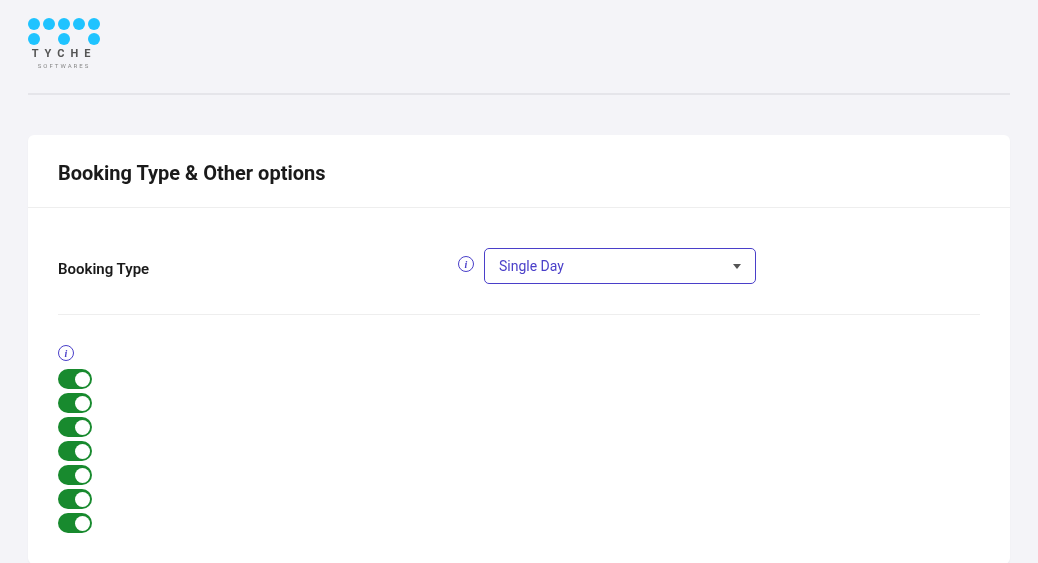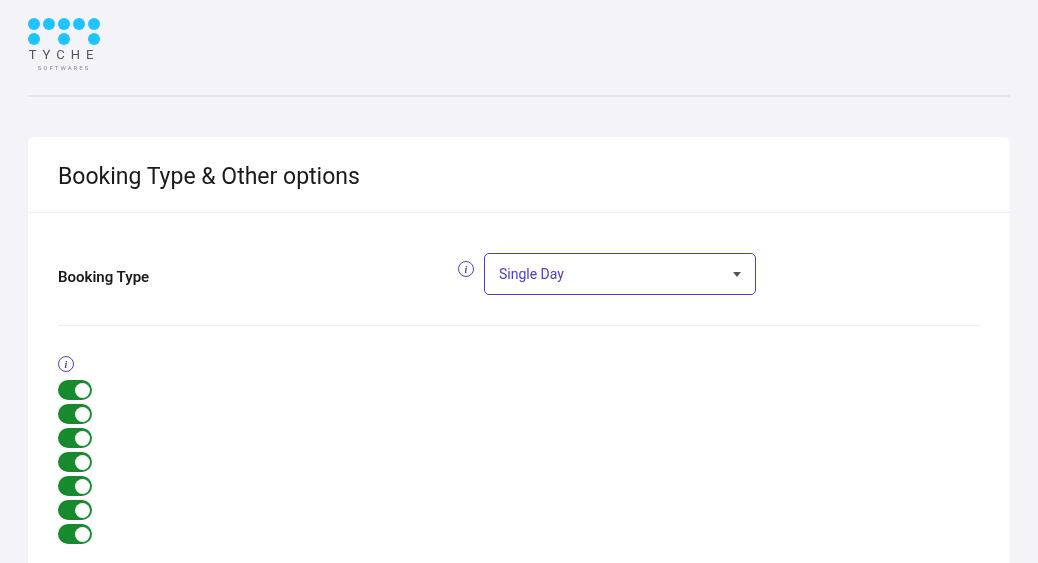--- a/index.html
+++ b/index.html
@@ -17,24 +17,24 @@
     padding: 18px 28px 24px 28px;
     gap: 24px;
   }
   .logo { display: flex; flex-direction: column; align-items: center; gap: 2px; }
   .dots { display: flex; flex-direction: column; gap: 3px; }
   .dot-row { display: flex; gap: 3px; justify-content: center; }
   .dot { width: 12px; height: 12px; border-radius: 50%; background: #1fc3ff; }
   .dot-row.second .dot { width: 12px; height: 12px; }
   .dot-row.second { gap: 3px; justify-content: flex-start; padding-left: 0; }
   .logo-text {
-    font-size: 13px;
+    font-size: 11px;
     letter-spacing: 6px;
     color: #555;
-    font-weight: 400;
+    font-weight: 700;
     white-space: nowrap;
   }
   .logo-sub {
     font-size: 6px;
     letter-spacing: 2px;
     color: #888;
     white-space: nowrap;
   }
   .page-title {
     font-size: 23px;
@@ -51,22 +51,22 @@
     margin: 0 28px;
     border-radius: 6px;
     box-shadow: 0 1px 2px rgba(0,0,0,0.04);
     padding: 0;
   }
   .panel-header {
     padding: 26px 30px 22px 30px;
     border-bottom: 1px solid #eee;
   }
   .panel-title {
-    font-size: 23px;
-    font-weight: 400;
+    font-size: 20px;
+    font-weight: 700;
     color: #1a1a1a;
   }
   .panel-body { padding: 40px 30px 0 30px; }
   .field-row {
     display: flex;
     align-items: center;
     padding-bottom: 30px;
     border-bottom: 1px solid #eee;
     margin-bottom: 30px;
   }
@@ -95,21 +95,21 @@
     font-size: 10px;
     font-weight: 700;
     color: #4a3fc9;
     font-style: italic;
     flex-shrink: 0;
     margin-top: 8px;
     font-family: Georgia, serif;
   }
   .select {
     width: 272px;
-    height: 42px;
+    height: 36px;
     border: 1.5px solid #4a3fc9;
     border-radius: 5px;
     background: #fff;
     display: flex;
     align-items: center;
     justify-content: space-between;
     padding: 0 14px;
     font-size: 14px;
     color: #4a3fc9;
     cursor: pointer;

